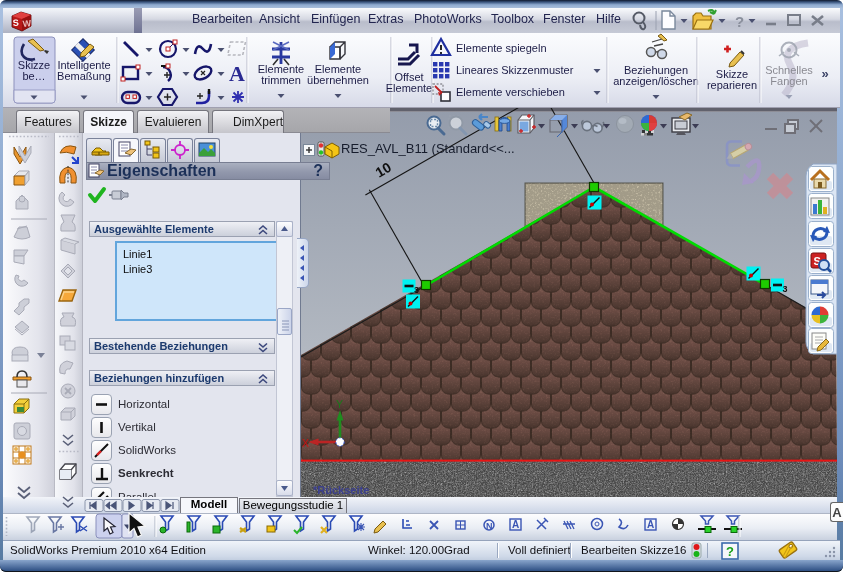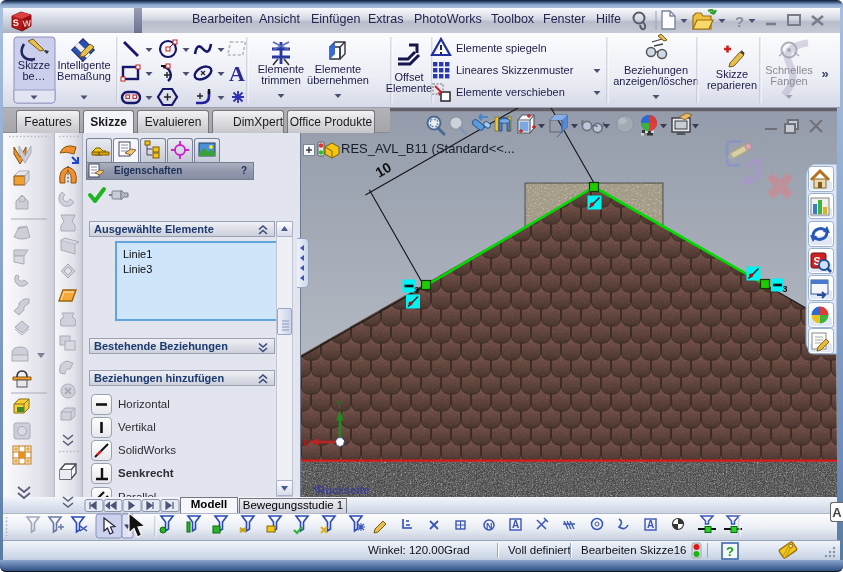--- a/index.html
+++ b/index.html
@@ -20,21 +20,21 @@
   .cmtab.act{background:#f4f5fa;font-weight:bold;}
   
   #vp{left:301px;top:108px;width:536px;height:393px;}
   
   #lcol1{left:3px;top:133px;width:52px;height:380px;background:linear-gradient(90deg,#fbfbfd,#e3e4ec 70%,#cfd0da);border-right:1px solid #b9bac4;}
   #lcol2{left:55px;top:133px;width:28px;height:380px;background:linear-gradient(90deg,#f6f7fa,#e1e2ea 70%,#ccced8);border-right:1px solid #b4b5c0;}
   
   #pm{left:83px;top:133px;width:218px;height:364px;background:#e3e5ee;border-right:1px solid #707a90;}
   .pmtab{top:5px;width:26px;height:24px;border:1px solid #7a829a;border-bottom:none;border-radius:3px 3px 0 0;background:linear-gradient(180deg,#e8eaf1,#c6cad6);}
   .pmtab.act{background:#f6f7fb;}
-  #pmhead{left:3px;top:29px;width:168px;height:18px;background:linear-gradient(180deg,#aab0c0 0%,#9298ac 55%,#868ca2 100%);border:1px solid #787e92;color:#1c3058;font-weight:bold;font-size:10px;line-height:16px;padding-left:7px;}
+  #pmhead{left:3px;top:29px;width:244px;height:18px;background:linear-gradient(180deg,#aab0c0 0%,#9298ac 55%,#868ca2 100%);border:1px solid #787e92;color:#1c3058;font-weight:bold;font-size:16px;line-height:16px;}
   .grphead{left:6px;width:186px;height:16px;background:linear-gradient(180deg,#eff0f5,#ccd0db);border:1px solid #9ba1b1;color:#1c3a6e;font-weight:bold;font-size:11px;line-height:14px;padding-left:4px;}
   .chev{position:absolute;right:5px;top:2px;font-size:10px;color:#44507a;letter-spacing:-1px;}
   #listbox{left:32px;top:108px;width:178px;height:80px;background:#cfe6fa;border:2px solid #62a5dc;font-size:11px;color:#0c0c0c;}
   .relbtn{left:8px;width:21px;height:21px;background:linear-gradient(180deg,#fefefe,#e8e8ec);border:1px solid #9aa2b2;border-radius:4px;}
   .rellbl{left:35px;font-size:11.5px;color:#2c2c34;}
   #pmsb{left:193px;top:88px;width:17px;height:276px;background:#eef0f6;border:1px solid #c2c6d4;}
   .sbbtn{position:absolute;left:193px;width:17px;height:16px;background:linear-gradient(180deg,#fdfdfe,#d8dcea);border:1px solid #aab2c8;border-radius:2px;}
   .sbthumb{position:absolute;left:194px;width:15px;background:linear-gradient(90deg,#eef1f8,#ccd4ea);border:1px solid #9aa6c6;border-radius:2px;}
   
   #motion{left:3px;top:497px;width:834px;height:16px;background:linear-gradient(180deg,#f2f4f9,#ccd5e6);}
@@ -265,21 +265,20 @@
       <text x="786" y="41" text-anchor="middle" font-size="11" fill="#8a8a92" font-family="Liberation Sans">Schnelles</text>
       <text x="786" y="52" text-anchor="middle" font-size="11" fill="#8a8a92" font-family="Liberation Sans">Fangen</text>
       <path d="M782.5,62 h7 l-3.5,4 z" fill="#9aa0b4"></path>
       <text x="822" y="45" text-anchor="middle" font-size="13" fill="#3c4468" font-family="Liberation Sans" font-weight="bold">»</text>
     </svg>
   <div class="abs" id="tabrow"></div>
   <div class="abs cmtab" style="left:16px;width:64px;">Features</div>
   <div class="abs cmtab act" style="left:83px;width:51px;">Skizze</div>
   <div class="abs cmtab" style="left:137px;width:72px;">Evaluieren</div>
   <div class="abs cmtab" style="left:212px;width:72px;text-align:right;">DimXpert</div>
-  <div class="abs cmtab" style="left:287px;width:88px;">Office Produkte</div>
 
   <div class="abs" id="vp">
   <svg width="536" height="393" viewBox="0 0 536 393">
   <defs>
     <linearGradient id="bgG" x1="0" y1="0" x2="0" y2="1">
       <stop offset="0" stop-color="#949cab"></stop>
             <stop offset="0.6" stop-color="#b1b7c0"></stop>
             <stop offset="1" stop-color="#cbd0d7"></stop>
     </linearGradient>
     <linearGradient id="tileG" x1="0" y1="0" x2="0" y2="1">
@@ -894,20 +893,21 @@
       <g transform="translate(730,13)">
         <path d="M-6,-10 h12 l-4.5,5 v3 l-3,0 v-3 z" fill="none" stroke="#3a55b4" stroke-width="1.5"></path>
         <line x1="-9" y1="3" x2="9" y2="3" stroke="#111" stroke-width="2"></line>
         <rect x="-2" y="0.5" width="6" height="6" fill="#2ad22a" stroke="#0a6a0a"></rect>
       </g>
       <line x1="736" y1="3" x2="736" y2="24" stroke="#aab2c2"></line>
       <line x1="737" y1="3" x2="737" y2="24" stroke="#fff"></line>
       <line x1="3.5" y1="4" x2="3.5" y2="23" stroke="#b0b6c4" stroke-width="1.6" stroke-dasharray="1.6 2"></line>
     </svg>
   <div class="abs" id="statusbar">
+    <span class="st" style="left:7px;">SolidWorks Premium 2010 x64 Edition</span>
     <span class="st" style="left:365px;">Winkel: 120.00Grad</span>
     <span class="st" style="left:505px;">Voll definiert</span>
     <span class="st" style="left:578px;">Bearbeiten Skizze16</span>
     <span class="stsep" style="left:494px;"></span>
     <span class="stsep" style="left:567px;"></span>
     <span class="stsep" style="left:690px;"></span>
   </div>
   <div class="abs" id="winBottom"></div>
   <svg class="abs" style="left:690px;top:541px;z-index:4;" width="150" height="19" viewBox="0 0 150 19">
     <rect x="2" y="2" width="9" height="15" rx="2" fill="#d8dce4" stroke="#9aa"></rect>

